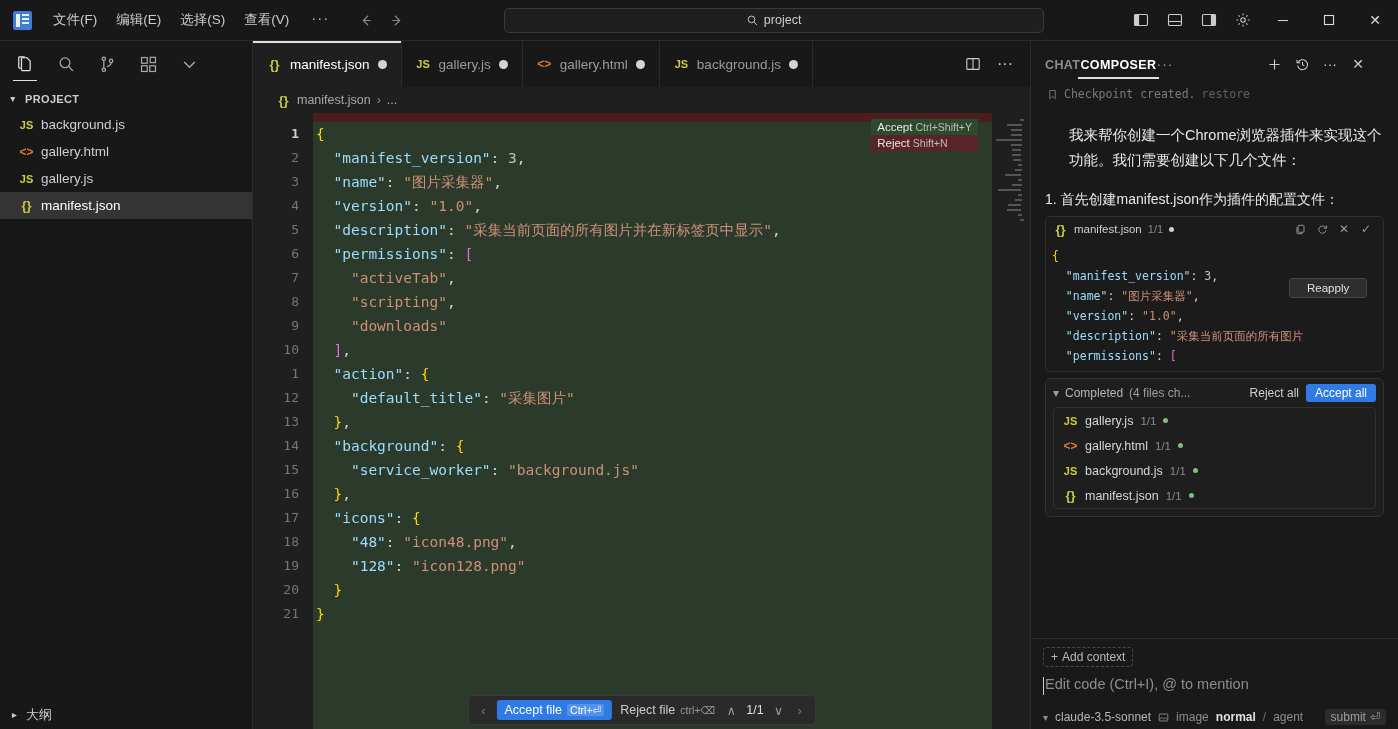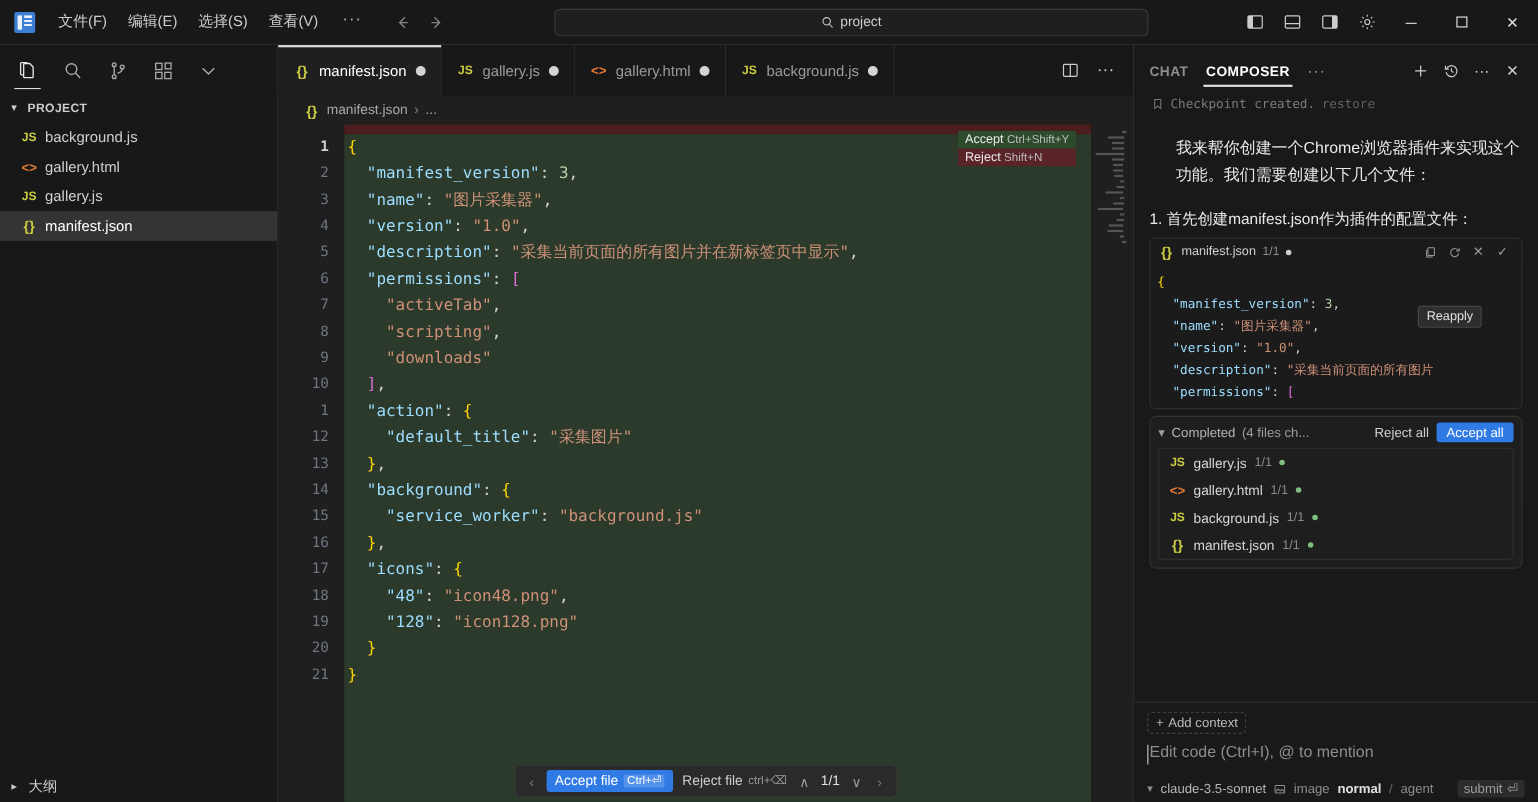--- a/index.html
+++ b/index.html
@@ -167,21 +167,21 @@
   .dt-reject { color: #cccccc; display: flex; align-items: center; gap: 5px; padding: 3px 4px; }
   .dt-reject .kbd { font-size: 10.5px; color: #9a9a9a; }
   .dt-count { color: #e0e0e0; font-size: 12.5px; padding: 0 3px; }
   .dt-chev { color: #9a9a9a; width: 16px; text-align: center; }
 
   
   .panel {
     width: 368px; min-width: 368px; background: #191919; display: flex; flex-direction: column;
     border-left: 1px solid #2b2b2b;
   }
-  .panel-head { height: 46px; display: flex; align-items: center; padding: 0 10px 0 14px; gap: 16px; }
+  .panel-head { height: 46px; display: flex; align-items: center; padding: 0 27px 0 14px; }
   .ptab { font-size: 12.5px; font-weight: bold; color: #8d8d8d; letter-spacing: .4px; position: relative; padding: 12px 0 11px; }
   .ptab.active { color: #ffffff; }
   .ptab.active::after { content: ""; position: absolute; bottom: 4px; left: -2px; right: -2px; height: 1.5px; background: #e0e0e0; }
   .ptab-dots { color: #9a9a9a; font-size: 14px; letter-spacing: 1px; }
   .phead-right { margin-left: auto; display: flex; align-items: center; gap: 2px; }
   .ph-icon { width: 26px; height: 26px; display: flex; align-items: center; justify-content: center; color: #cccccc; font-size: 14px; }
 
   .checkpoint {
     display: flex; align-items: center; gap: 6px; padding: 0 16px 6px; font-size: 11.5px;
     color: #7a7a7a; font-family: "DejaVu Sans Mono", monospace;
@@ -191,21 +191,21 @@
   .convo { flex: 1; overflow: hidden; padding: 0 14px; min-height: 0; position: relative; }
   .userbubble {
     background: #242424; border: 1px solid #333; border-radius: 6px; padding: 9px 11px;
     font-size: 14px; line-height: 23px; color: #e4e4e4;
   }
   .assistant { font-size: 14.5px; line-height: 25px; color: #e8e8e8; margin-top: 16px; margin-left: 24px; }
   .step { font-size: 14px; line-height: 24px; color: #e8e8e8; margin-top: 14px; }
 
   .tooltip {
     position: absolute; background: #2e2e2e; border: 1px solid #454545; color: #e0e0e0;
-    font-size: 11.5px; padding: 3px 7px; border-radius: 3px; z-index: 20;
+    font-size: 11.5px; padding: 3px 17px; border-radius: 3px; z-index: 20;
   }
 
   .codecard { border: 1px solid #2f2f2f; border-radius: 5px; margin-top: 5px; background: #1b1b1b; overflow: hidden; }
   .cc-head {
     height: 24px; display: flex; align-items: center; gap: 6px; padding: 0 7px;
     font-size: 11.5px; color: #cfcfcf; background: #1b1b1b;
   }
   .cc-sub { color: #8a8a8a; font-size: 11px; }
   .cc-dot { width: 5px; height: 5px; border-radius: 50%; background: #cfcfcf; }
   .cc-actions { margin-left: auto; display: flex; gap: 2px; align-items: center; }

